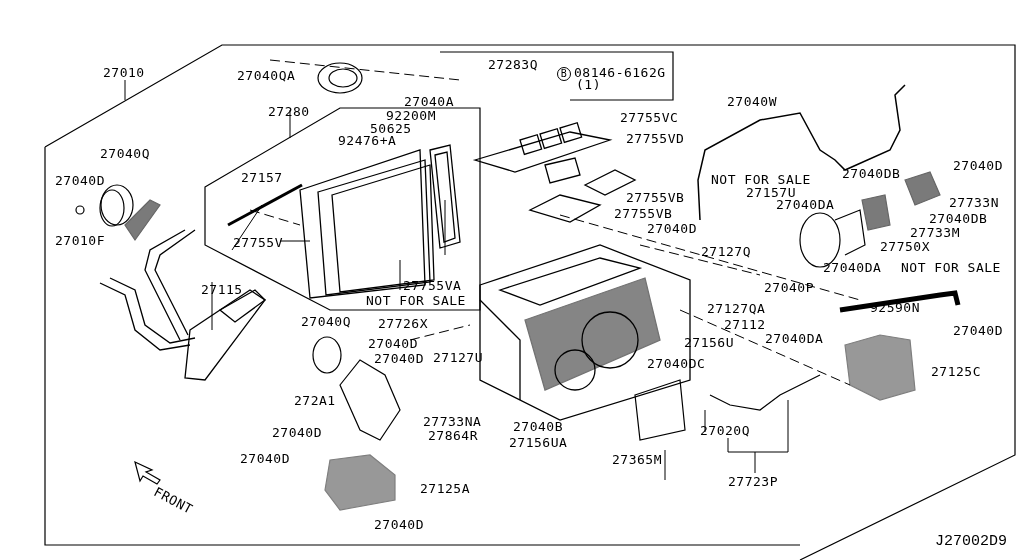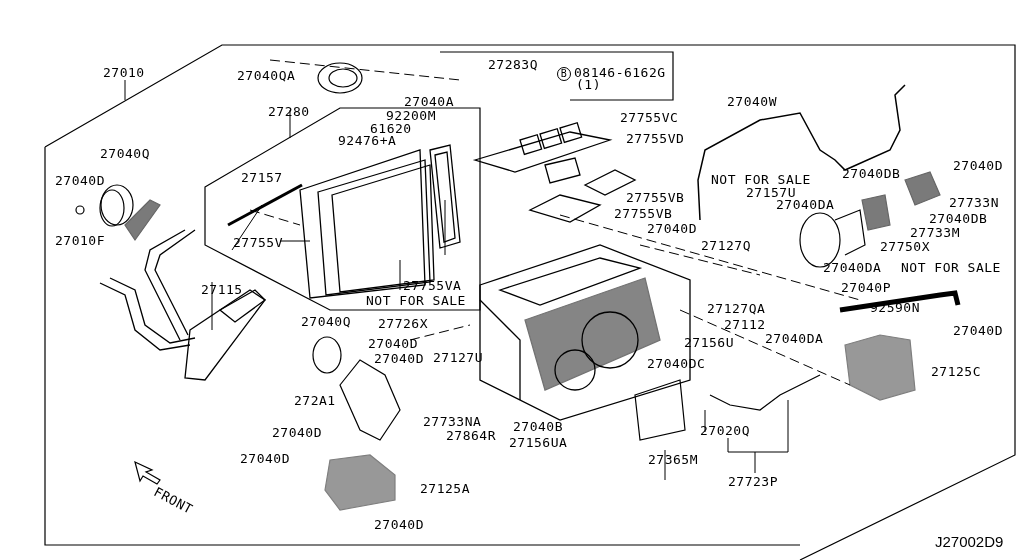--- a/index.html
+++ b/index.html
@@ -1,21 +1,21 @@
 <!DOCTYPE html>
 <html><head>
 <meta charset="utf-8">
 <style>
   html, body { margin: 0; padding: 0; background: #ffffff; }
   body { width: 1024px; height: 560px; position: relative; overflow: hidden;
          font-family: "DejaVu Sans Mono", monospace; }
   #stage { position: absolute; left: 0; top: 0; width: 1024px; height: 560px; }
   .lbl { position: absolute; font-family: "DejaVu Sans Mono", monospace; font-size: 13px;
          color: #000; white-space: nowrap; line-height: 14px; letter-spacing: 0.5px; }
-  .ref { position: absolute; font-family: Liberation Sans, sans-serif; font-size: 15px;
+  .ref { position: absolute; font-family: Liberation Mono, monospace; font-size: 15px;
          color: #000; white-space: nowrap; }
 </style>
 </head>
 <body>
 
 <div id="stage">
   <svg width="1024" height="560" viewBox="0 0 1024 560" stroke="#000" fill="none" stroke-width="1.2">
 
     <path d="M45,147 L222,45 L1015,45 L1015,455 L800,560 M45,147 L45,545 L800,545"></path>
 
@@ -134,66 +134,66 @@
 
   
   <span class="lbl" style="left:557px;top:66px">
     <span style="display:inline-block;width:12px;height:12px;border:1px solid #000;border-radius:50%;text-align:center;line-height:12px;font-size:10px">B</span>
   </span>
   <span class="lbl" style="left:574px;top:66px">08146-6162G</span>
   <span class="lbl" style="left:576px;top:78px">(1)</span>
 
   <span class="lbl" style="left:404px;top:95px">27040A</span>
   <span class="lbl" style="left:386px;top:109px">92200M</span>
-  <span class="lbl" style="left:370px;top:122px">61620</span>
+  <span class="lbl" style="left:370px;top:122px">50625</span>
   <span class="lbl" style="left:338px;top:134px">92476+A</span>
   <span class="lbl" style="left:620px;top:111px">27755VC</span>
   <span class="lbl" style="left:626px;top:132px">27755VD</span>
   <span class="lbl" style="left:626px;top:191px">27755VB</span>
   <span class="lbl" style="left:614px;top:207px">27755VB</span>
   <span class="lbl" style="left:647px;top:222px">27040D</span>
   <span class="lbl" style="left:403px;top:279px">27755VA</span>
   <span class="lbl" style="left:366px;top:294px">NOT FOR SALE</span>
 
   <span class="lbl" style="left:727px;top:95px">27040W</span>
   <span class="lbl" style="left:953px;top:159px">27040D</span>
   <span class="lbl" style="left:842px;top:167px">27040DB</span>
   <span class="lbl" style="left:949px;top:196px">27733N</span>
   <span class="lbl" style="left:711px;top:173px">NOT FOR SALE</span>
   <span class="lbl" style="left:746px;top:186px">27157U</span>
   <span class="lbl" style="left:776px;top:198px">27040DA</span>
   <span class="lbl" style="left:929px;top:212px">27040DB</span>
   <span class="lbl" style="left:910px;top:226px">27733M</span>
-  <span class="lbl" style="left:701px;top:239px">27127Q</span>
+  <span class="lbl" style="left:701px;top:245px">27127Q</span>
   <span class="lbl" style="left:880px;top:240px">27750X</span>
   <span class="lbl" style="left:823px;top:261px">27040DA</span>
   <span class="lbl" style="left:901px;top:261px">NOT FOR SALE</span>
   <span class="lbl" style="left:707px;top:302px">27127QA</span>
-  <span class="lbl" style="left:841px;top:281px">27040P</span>
+  <span class="lbl" style="left:764px;top:281px">27040P</span>
   <span class="lbl" style="left:724px;top:318px">27112</span>
   <span class="lbl" style="left:870px;top:301px">92590N</span>
   <span class="lbl" style="left:765px;top:332px">27040DA</span>
   <span class="lbl" style="left:953px;top:324px">27040D</span>
   <span class="lbl" style="left:931px;top:365px">27125C</span>
   <span class="lbl" style="left:684px;top:336px">27156U</span>
   <span class="lbl" style="left:647px;top:357px">27040DC</span>
 
   <span class="lbl" style="left:301px;top:315px">27040Q</span>
   <span class="lbl" style="left:378px;top:317px">27726X</span>
   <span class="lbl" style="left:368px;top:337px">27040D</span>
   <span class="lbl" style="left:374px;top:352px">27040D</span>
   <span class="lbl" style="left:433px;top:351px">27127U</span>
   <span class="lbl" style="left:294px;top:394px">272A1</span>
   <span class="lbl" style="left:423px;top:415px">27733NA</span>
-  <span class="lbl" style="left:446px;top:429px">27864R</span>
+  <span class="lbl" style="left:428px;top:429px">27864R</span>
   <span class="lbl" style="left:513px;top:420px">27040B</span>
   <span class="lbl" style="left:509px;top:436px">27156UA</span>
   <span class="lbl" style="left:272px;top:426px">27040D</span>
   <span class="lbl" style="left:240px;top:452px">27040D</span>
   <span class="lbl" style="left:420px;top:482px">27125A</span>
   <span class="lbl" style="left:374px;top:518px">27040D</span>
-  <span class="lbl" style="left:648px;top:453px">27365M</span>
+  <span class="lbl" style="left:612px;top:453px">27365M</span>
   <span class="lbl" style="left:700px;top:424px">27020Q</span>
   <span class="lbl" style="left:728px;top:475px">27723P</span>
 
   <span class="lbl" style="left:158px;top:485px;transform:rotate(28deg);transform-origin:left top">FRONT</span>
   <span class="ref" style="left:935px;top:533px">J27002D9</span>
 </div>
 
 </body></html>

